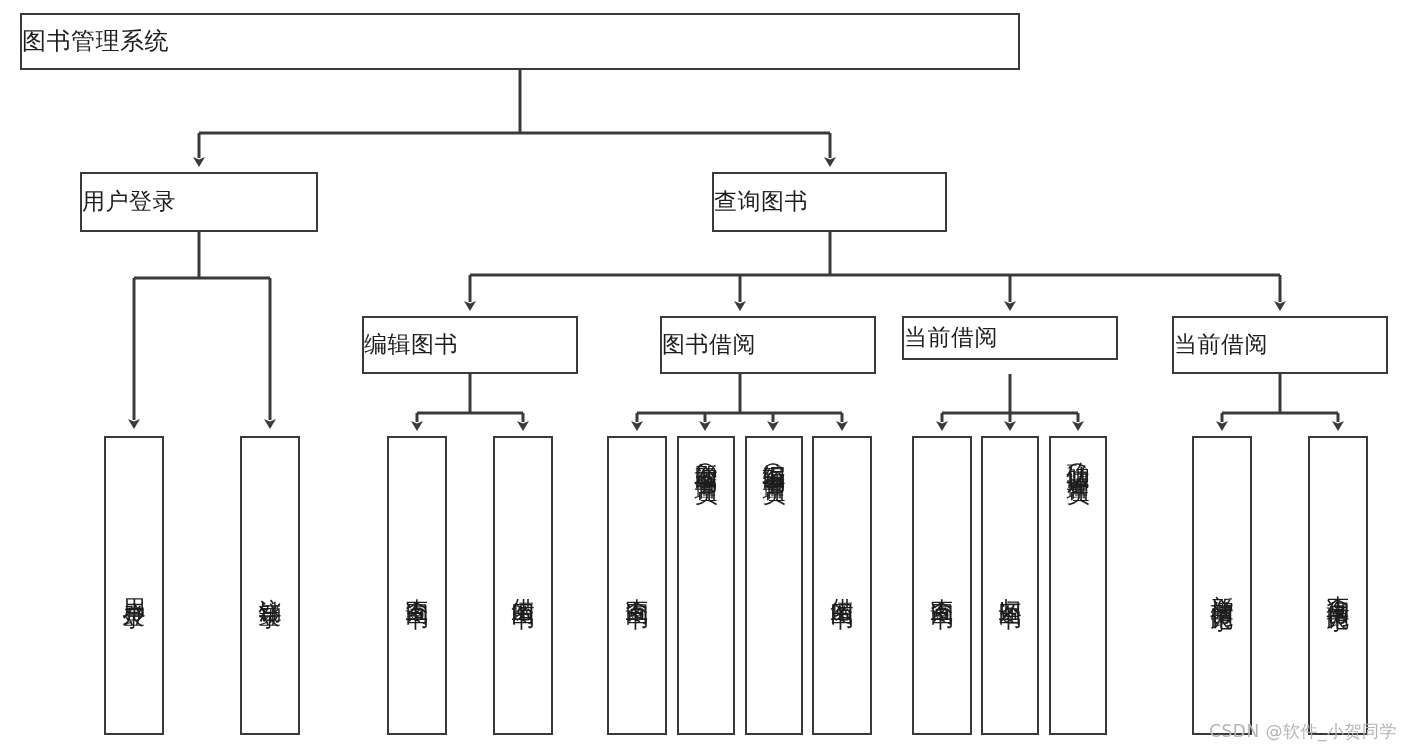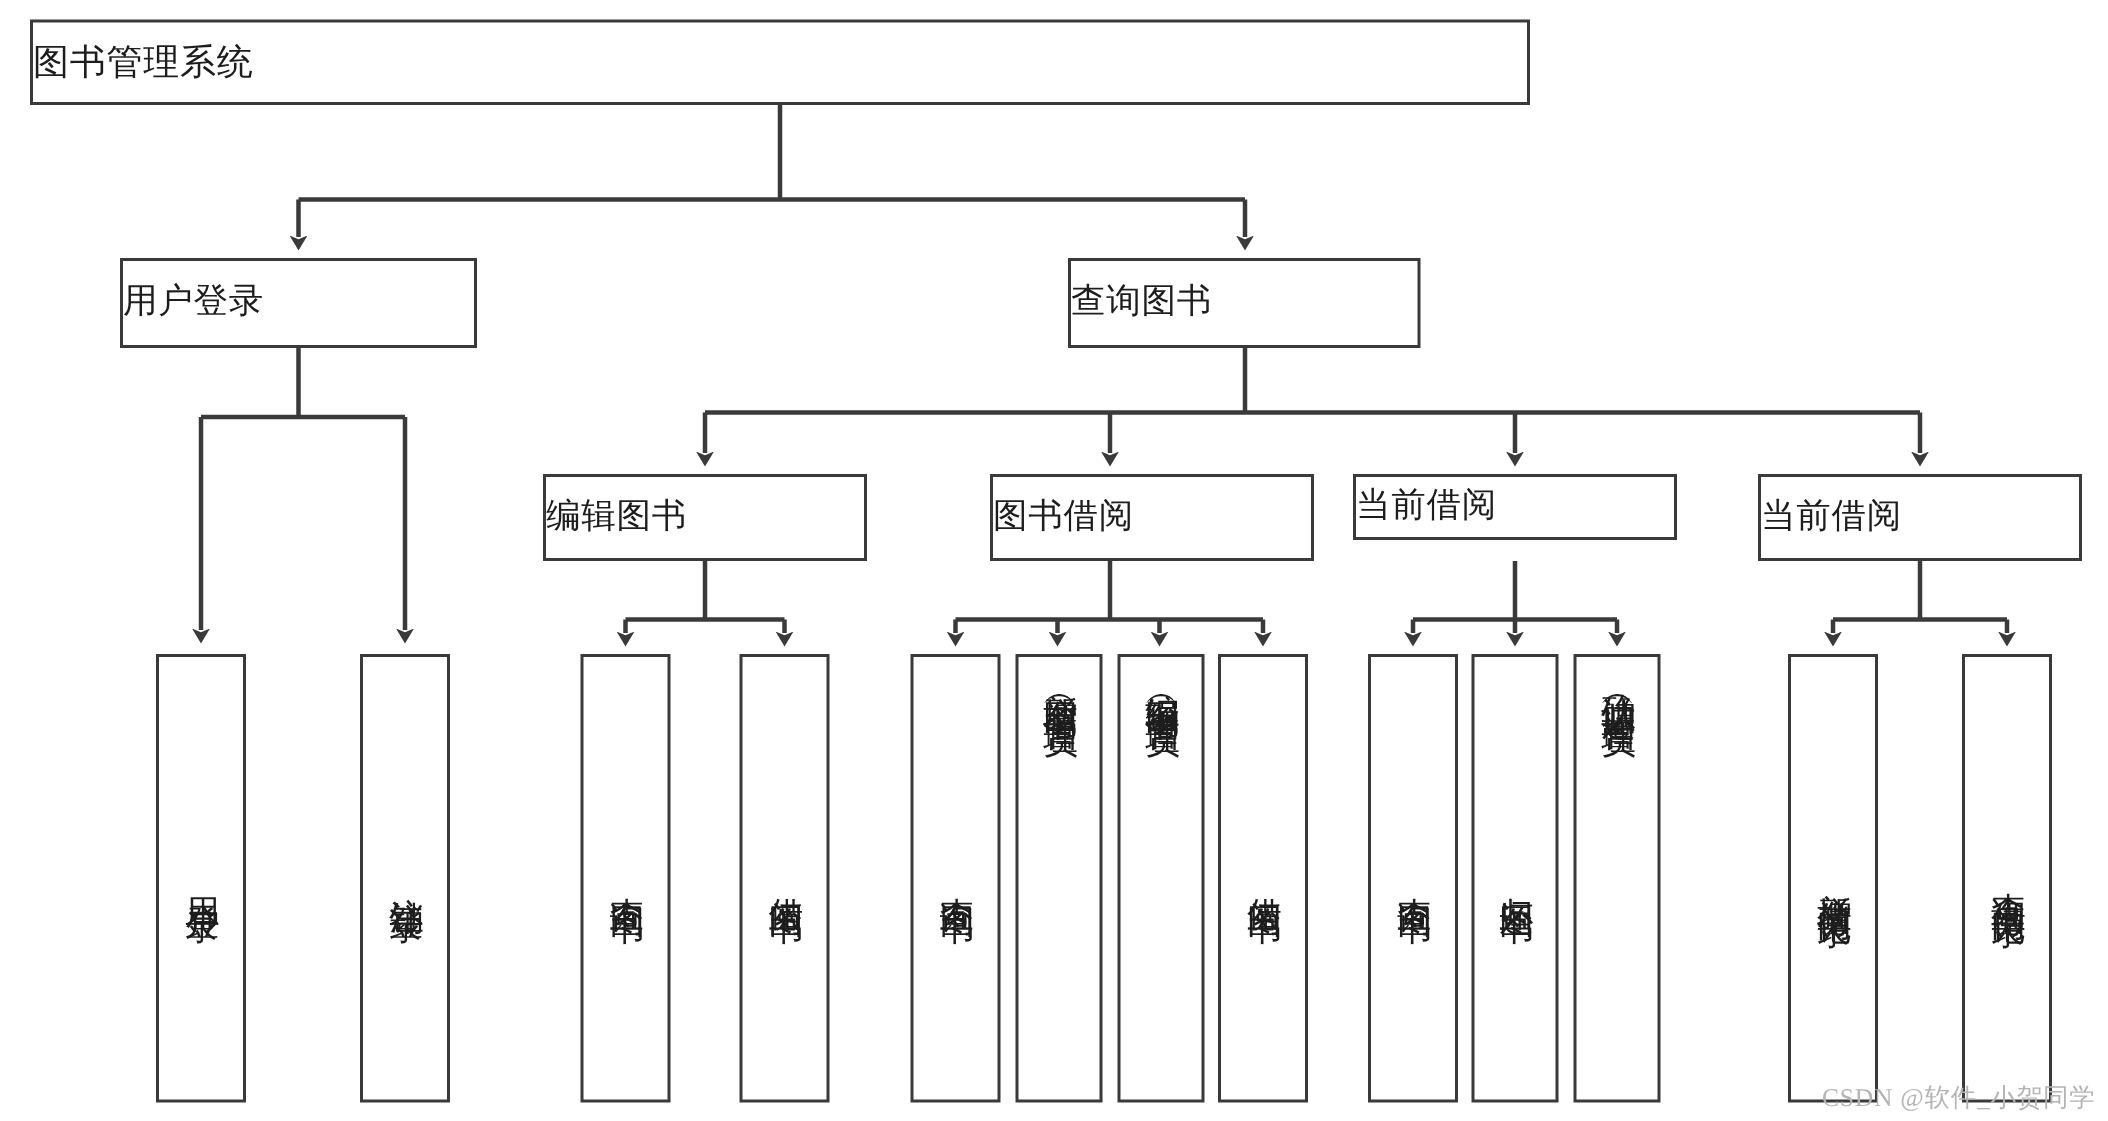--- a/index.html
+++ b/index.html
@@ -69,21 +69,20 @@
   #watermark{
     position:absolute;
     right:8px;
     bottom:4px;
     font-size:17px;
     color:#b4b4b4;
     letter-spacing:0.5px;
     white-space:nowrap;
     z-index:3;
     user-select:none;
-    font-family:Liberation Serif, serif;
   }
 </style>
 </head>
 <body>
 
 <div id="canvas">
 
   <svg id="wires" viewBox="0 0 1405 747" xmlns="http://www.w3.org/2000/svg">
     <defs>
       <marker id="ah" markerWidth="10" markerHeight="12" refX="1" refY="6" orient="auto" markerUnits="userSpaceOnUse">

